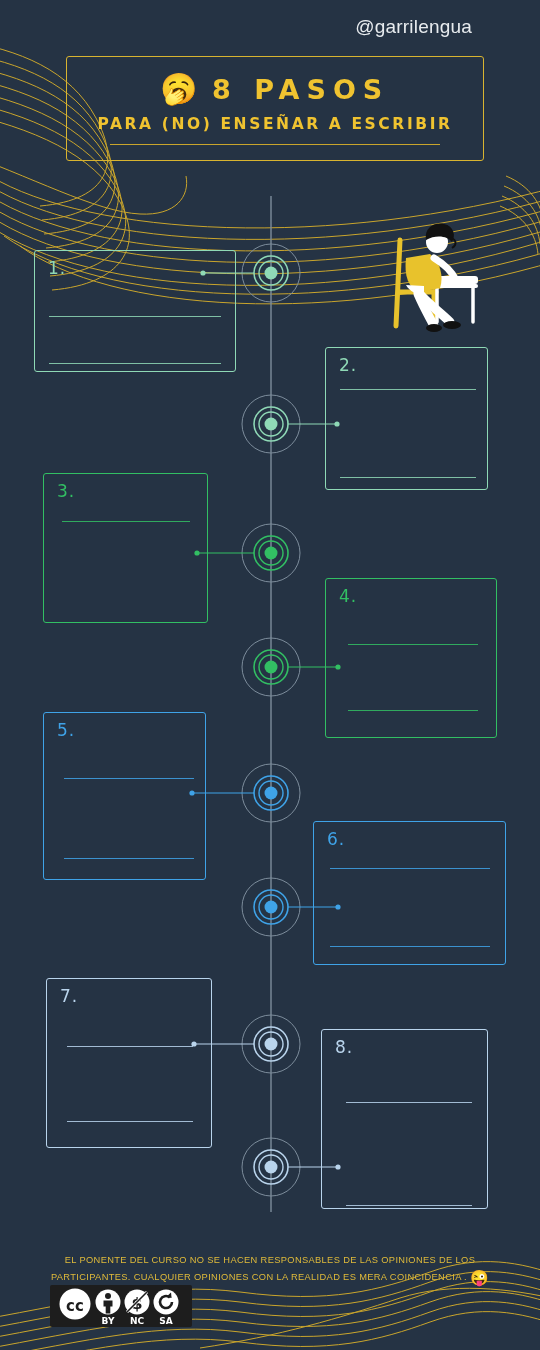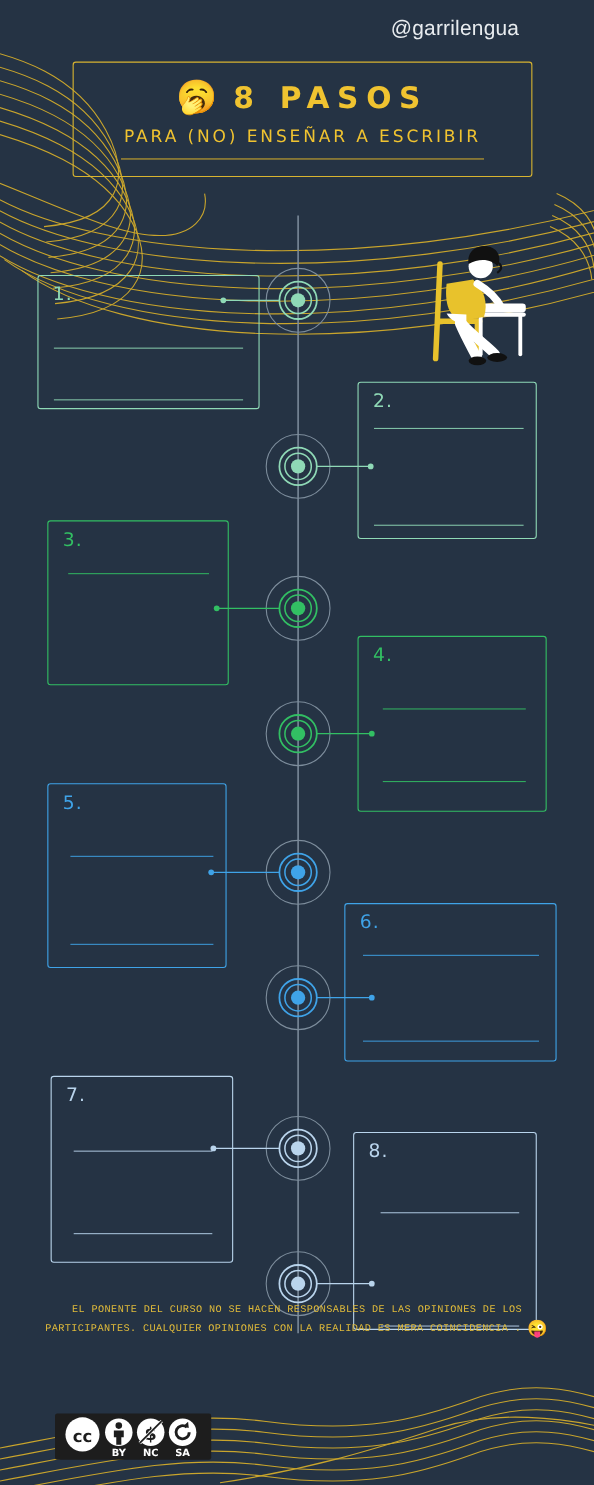--- a/index.html
+++ b/index.html
@@ -27,21 +27,21 @@
     display:flex;align-items:center;justify-content:center;
     gap:14px;height:56px;padding-top:4px;
   }
   .yawn{font-size:30px;line-height:1;}
   .title-main{
     color:#f0c330;font-size:27px;font-weight:bold;letter-spacing:7px;
     font-family:"DejaVu Sans",sans-serif;
   }
   .title-sub{
     color:#f0c330;font-size:15.5px;letter-spacing:2.6px;text-align:center;
-    font-family:"DejaVu Sans",sans-serif;margin-top:-2px;
+    font-family:"DejaVu Sans",sans-serif;margin-top:-2px;font-weight:bold;
   }
   .title-rule{
     width:330px;height:1px;background:#c9a52c;margin:11px auto 0;
   }
 
   
   .step{
     position:absolute;box-sizing:border-box;
     border:1.2px solid currentColor;border-radius:3px;
   }
@@ -58,23 +58,23 @@
   .c2{color:#8fd9b6;}
   .c3{color:#32bf63;}
   .c4{color:#32bf63;}
   .c5{color:#3fa3e8;}
   .c6{color:#3fa3e8;}
   .c7{color:#b9d4ec;}
   .c8{color:#b9d4ec;}
 
   
   .disclaimer{
-    position:absolute;left:18px;top:1182px;width:504px;
+    position:absolute;left:18px;top:1252px;width:504px;
     color:#e0bb3a;font-size:9.3px;letter-spacing:.35px;line-height:17px;
-    text-align:center;font-family:Liberation Mono, monospace;
+    text-align:center;font-family:Liberation Sans, sans-serif;
   }
   .tongue{font-size:15px;vertical-align:-3px;}
 
   
   .cc{
     position:absolute;left:50px;top:1285px;width:142px;height:42px;
     background:#1d1d1d;border-radius:2px;
   }
 </style>
 </head>

